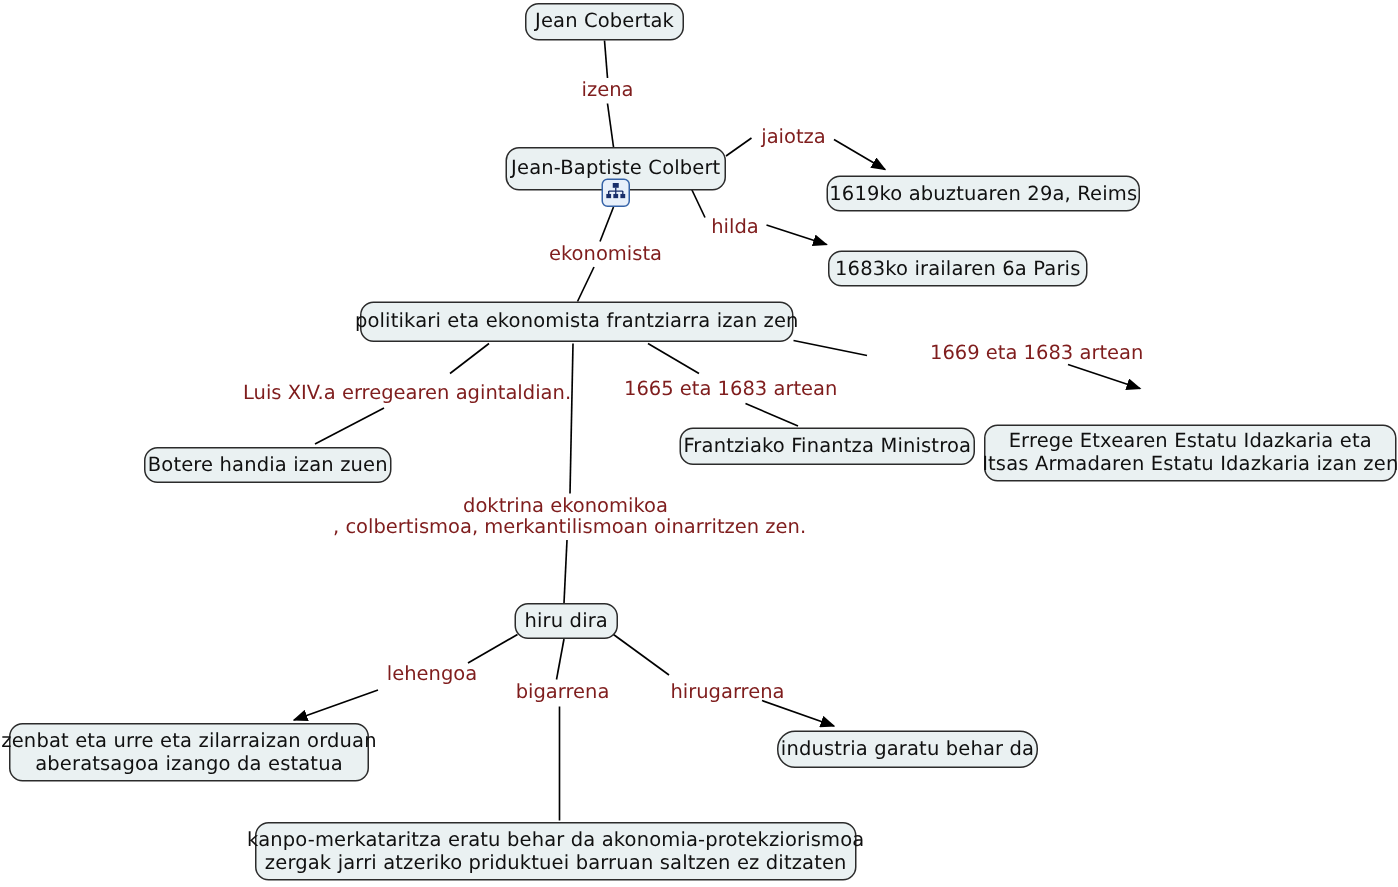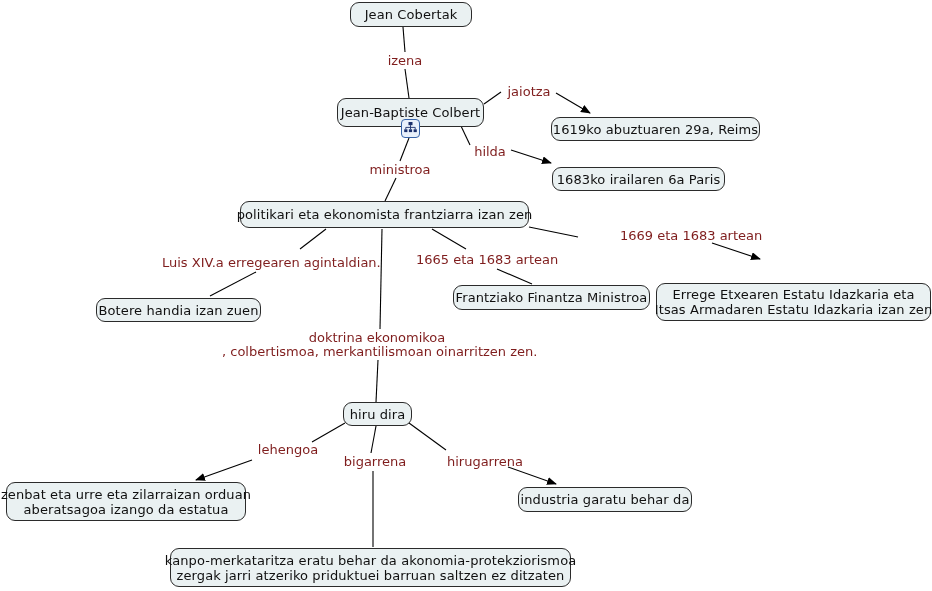--- a/index.html
+++ b/index.html
@@ -106,21 +106,21 @@
       <path d="M252,460 L196,480" marker-end="url(#arrowhead)"></path>
 
       <path d="M376,426 L371,453"></path>
       <path d="M373,471 L373,547"></path>
 
       <path d="M409,423 L446,450"></path>
       <path d="M508,467 L556,484" marker-end="url(#arrowhead)"></path>
     </g>
   </svg>
 
-  <div class="node" style="left:350px;top:2px;width:122px;height:25px;">Jean Cobertak</div>
+  <div class="node" style="left:350px;top:2px;width:106px;height:25px;">Jean Cobertak</div>
 
   <div class="node" style="left:337px;top:98px;width:147px;height:29px;text-align:right;">Jean-Baptiste Colbert</div>
 
   <div class="node-icon" style="left:401px;top:119px;">
     <svg width="15" height="15" viewBox="0 0 15 15">
       <rect x="5.5" y="1" width="4" height="3.2" fill="#1a2f6b"></rect>
       <path d="M7.5,4.2 L7.5,6.4 M2.8,6.4 L12.2,6.4 M2.8,6.4 L2.8,8.3 M7.5,6.4 L7.5,8.3 M12.2,6.4 L12.2,8.3" stroke="#1a2f6b" stroke-width="0.9" fill="none"></path>
       <rect x="1.2" y="8.3" width="3.2" height="2.8" fill="#1a2f6b"></rect>
       <rect x="5.9" y="8.3" width="3.2" height="2.8" fill="#1a2f6b"></rect>
       <rect x="10.6" y="8.3" width="3.2" height="2.8" fill="#1a2f6b"></rect>
@@ -138,32 +138,32 @@
   <div class="node" style="left:453px;top:285px;width:197px;height:25px;">Frantziako Finantza Ministroa</div>
 
   <div class="node" style="left:656px;top:263px;width:275px;height:38px;margin-top:20px;">Errege Etxearen Estatu Idazkaria eta
 Itsas Armadaren Estatu Idazkaria izan zen</div>
 
   <div class="node" style="left:343px;top:402px;width:69px;height:24px;">hiru dira</div>
 
   <div class="node" style="left:6px;top:482px;width:240px;height:39px;">zenbat eta urre eta zilarraizan orduan
 aberatsagoa izango da estatua</div>
 
-  <div class="node" style="left:518px;top:487px;width:174px;height:25px;">industria garatu behar da</div>
+  <div class="node" style="left:518px;top:487px;width:174px;height:25px;border-radius:12px;">industria garatu behar da</div>
 
   <div class="node" style="left:170px;top:548px;width:401px;height:39px;">kanpo-merkataritza eratu behar da akonomia-protekziorismoa
 zergak jarri atzeriko priduktuei barruan saltzen ez ditzaten</div>
 
   <div class="link-label" style="left:383px;top:54px;width:44px;">izena</div>
 
   <div class="link-label" style="left:503px;top:85px;width:52px;">jaiotza</div>
 
   <div class="link-label" style="left:470px;top:145px;width:40px;">hilda</div>
 
-  <div class="link-label" style="left:366px;top:163px;width:68px;">ministroa</div>
+  <div class="link-label" style="left:366px;top:163px;width:68px;">ekonomista</div>
 
   <div class="link-label" style="left:162px;top:256px;width:214px;">Luis XIV.a erregearen agintaldian.</div>
 
   <div class="link-label" style="left:416px;top:253px;width:140px;">1665 eta 1683 artean</div>
 
   <div class="link-label" style="left:581px;top:229px;width:142px;margin-left:39px;">1669 eta 1683 artean</div>
 
   <div class="link-label" style="left:222px;top:331px;width:310px;">doktrina ekonomikoa
 , colbertismoa, merkantilismoan oinarritzen zen.</div>
 

